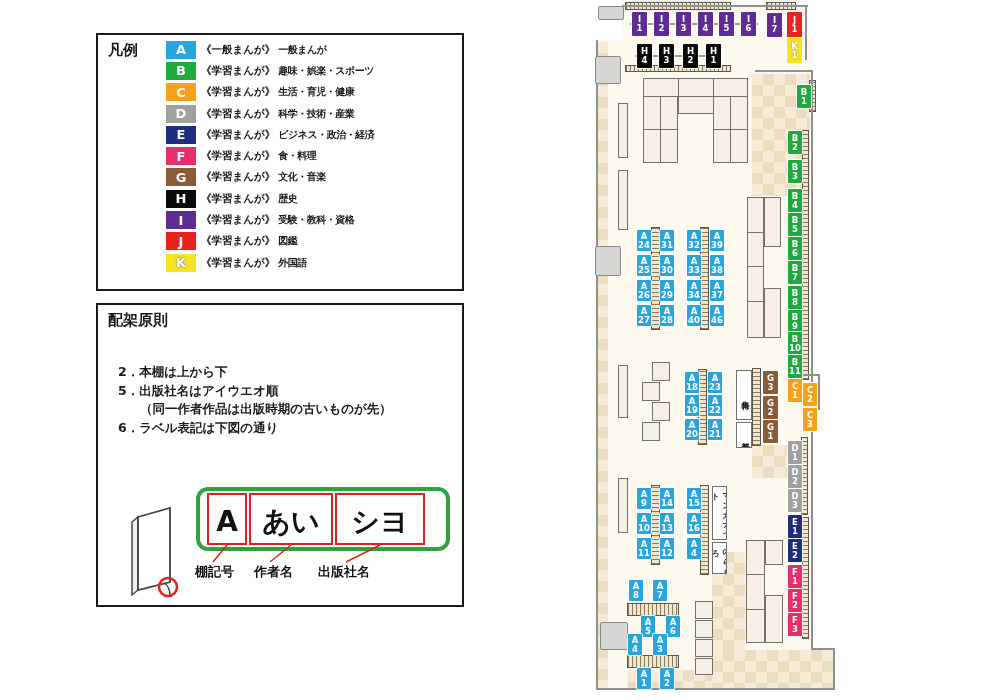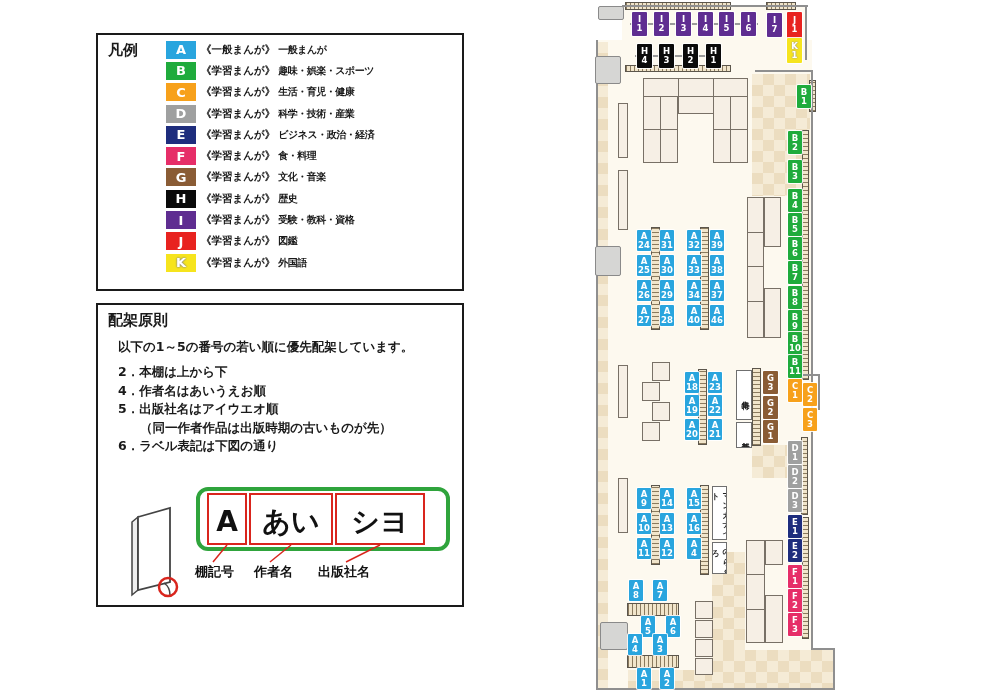--- a/index.html
+++ b/index.html
@@ -105,24 +105,22 @@
         <div class="legend-row">
           <span class="swatch swatch-k" style="background: rgb(246, 228, 29);">K</span>
           <span class="ltype">《学習まんが》</span>
           <span class="lcat">外国語</span>
         </div>
       </div>
   </div>
 
   <div class="panel" id="principles-panel">
     <div class="panel-title">配架原則</div>
-    <div id="principles-intro">以下の1～5の番号の若い順に優先配架しています。</div>
     <div id="principles-list">
         <div class="p-item">2．本棚は上から下</div>
-        <div class="p-item">4．作者名はあいうえお順</div>
         <div class="p-item">5．出版社名はアイウエオ順</div>
         <div class="p-note">（同一作者作品は出版時期の古いものが先）</div>
         <div class="p-item">6．ラベル表記は下図の通り</div>
       </div>
 
     <svg id="label-diagram" viewBox="0 0 368 120">
 
       <polygon points="34,36 40,31 40,104 34,109" fill="#efefef" stroke="#444" stroke-width="1.5"></polygon>
       <polygon points="40,31 72,22 72,96 40,104" fill="#ffffff" stroke="#444" stroke-width="1.8"></polygon>
       <path d="M66,97 q6,4 6,12" fill="none" stroke="#444" stroke-width="1.5"></path>

